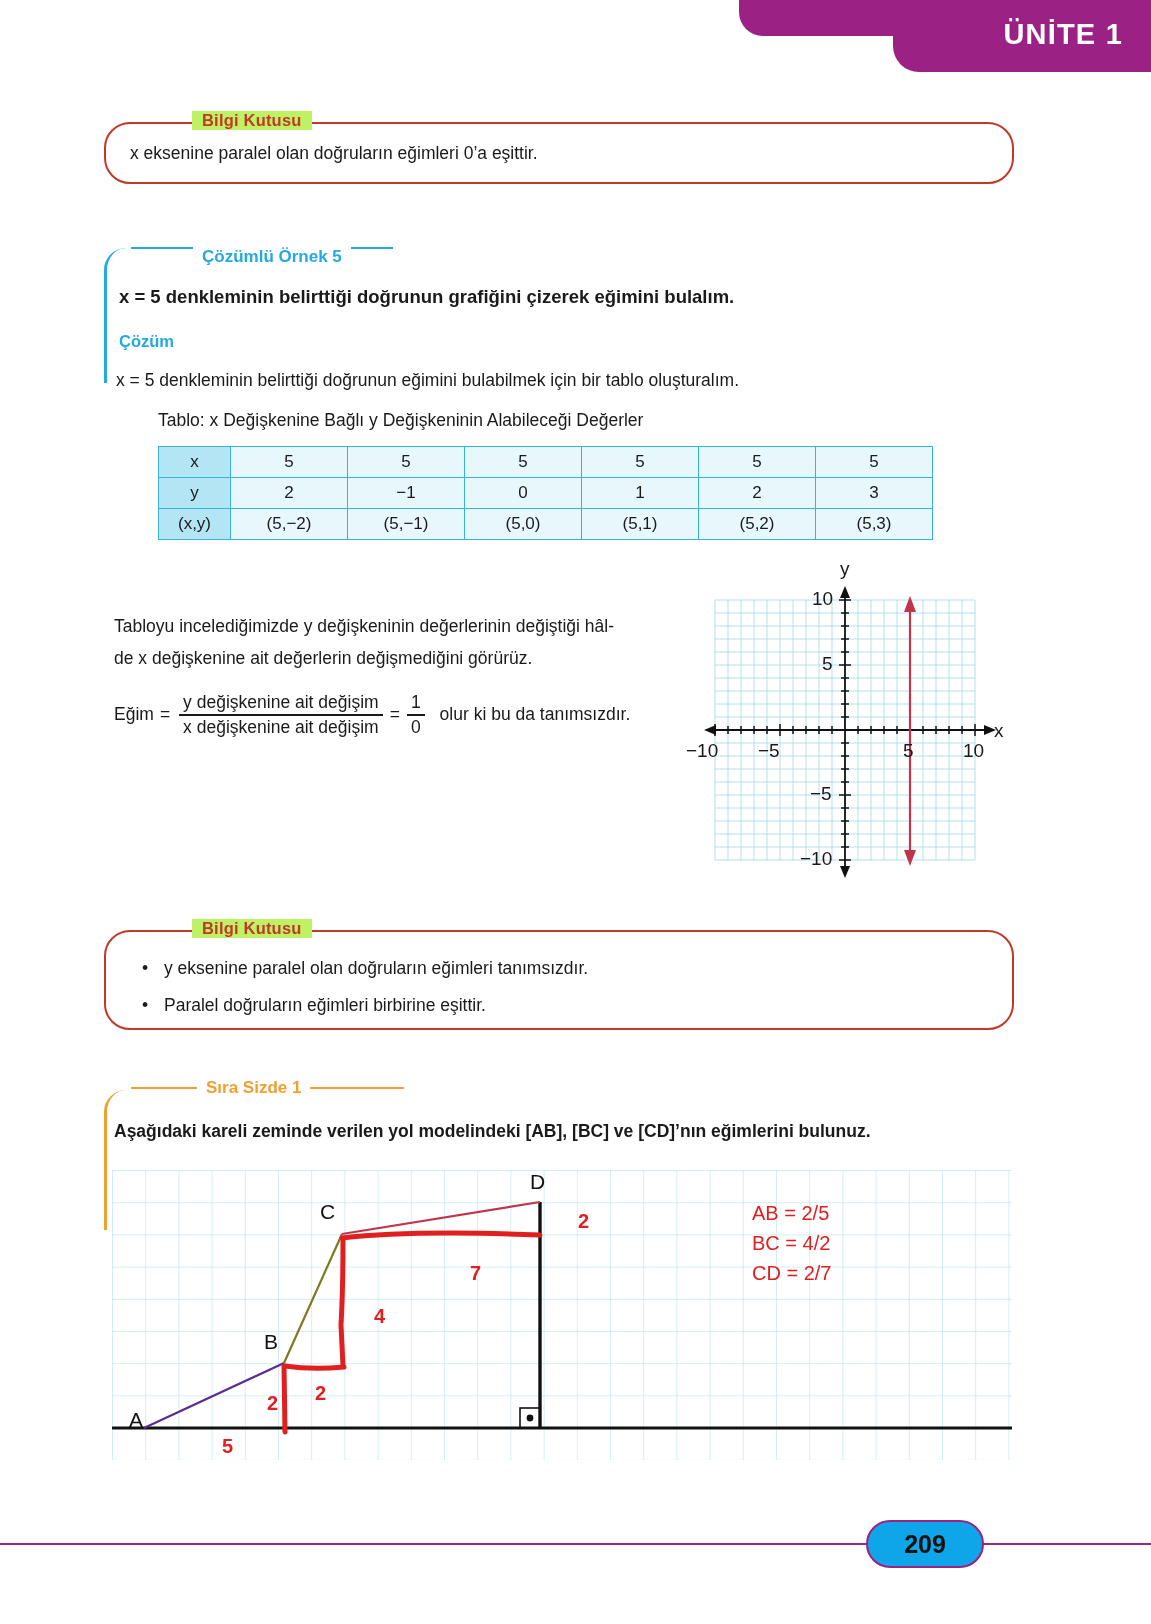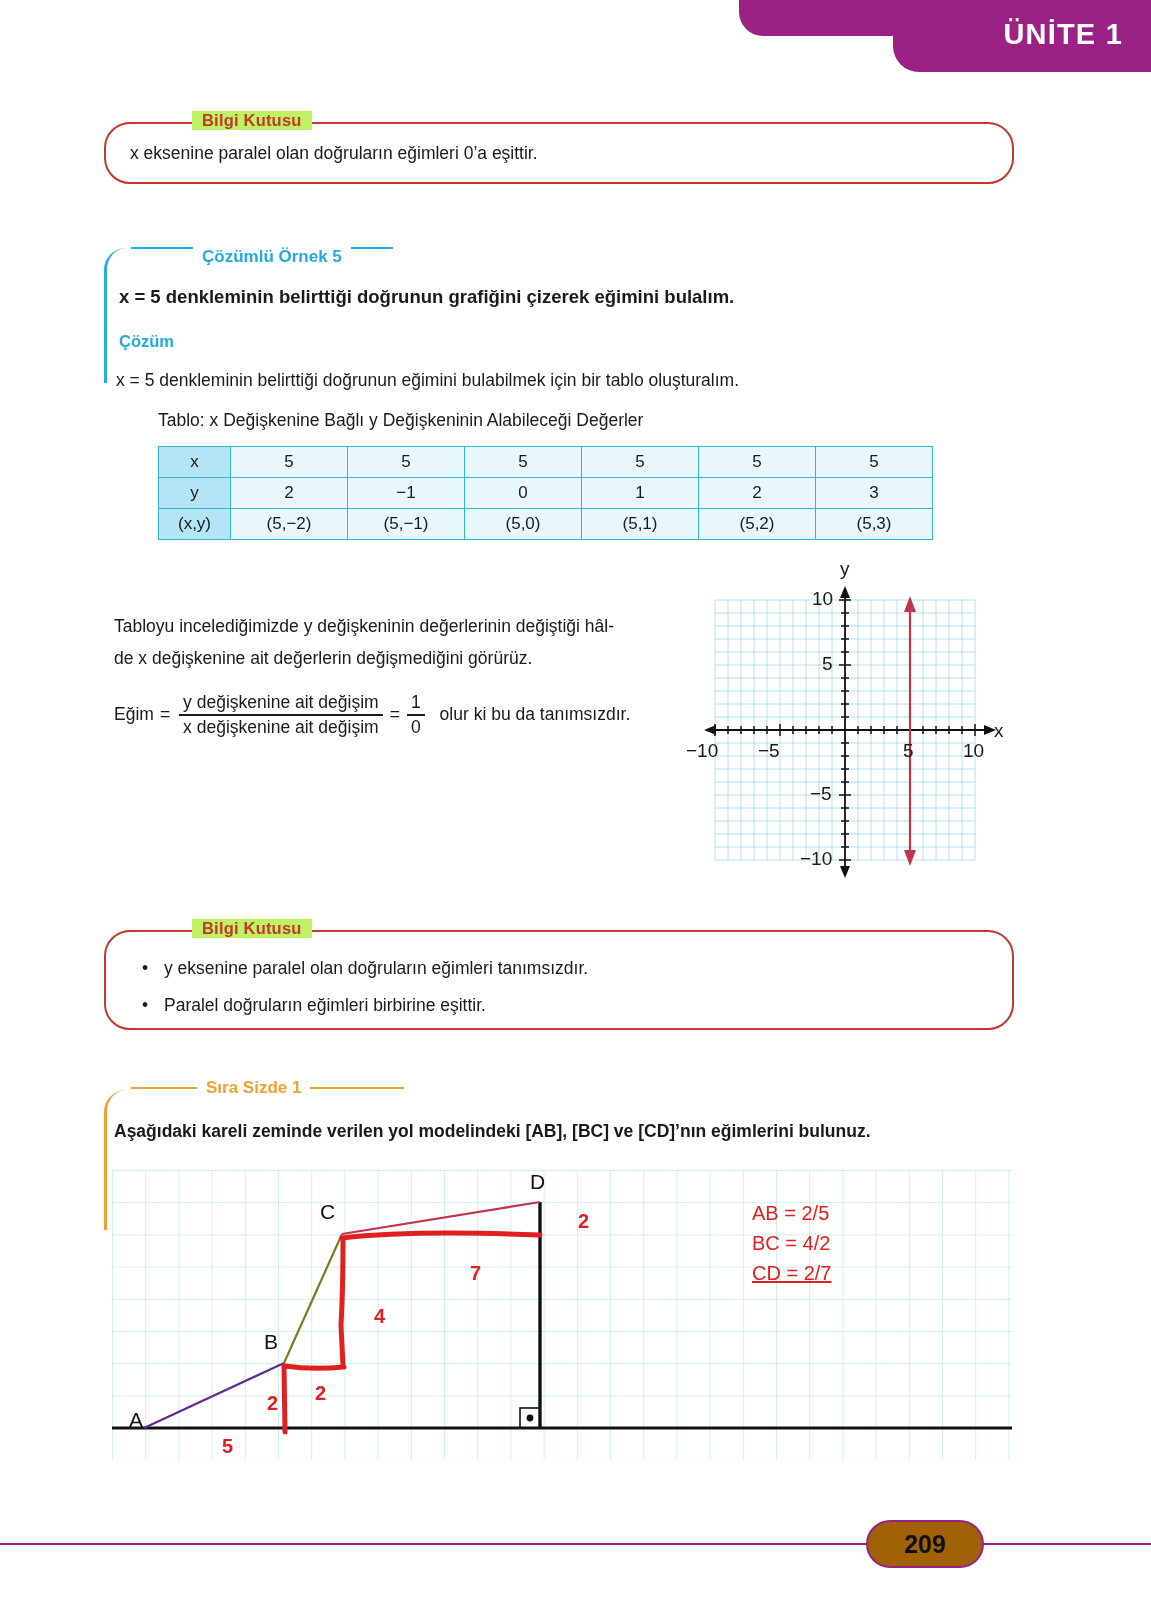--- a/index.html
+++ b/index.html
@@ -198,21 +198,21 @@
     position: absolute;
     left: 0; right: 0;
     height: 2px;
     background: #9c2184;
   }
   .page-pill {
     position: absolute;
     width: 118px; height: 48px;
     border: 2.4px solid #9c2184;
     border-radius: 26px;
-    background: #a16207;
+    background: #0ea5e9;
     display: flex;
     align-items: center;
     justify-content: center;
     font-size: 25px;
     font-weight: bold;
     color: #111;
   }
 </style>
 </head>
 <body>
@@ -478,17 +478,17 @@
 
   <div class="len-label" style="left:110px; top:265px;">5</div>
   <div class="len-label" style="left:155px; top:222px;">2</div>
   <div class="len-label" style="left:203px; top:212px;">2</div>
   <div class="len-label" style="left:262px; top:135px;">4</div>
   <div class="len-label" style="left:358px; top:92px;">7</div>
   <div class="len-label" style="left:466px; top:40px;">2</div>
 
   <div class="ans-line" style="left:640px; top:32px;">AB = 2/5</div>
   <div class="ans-line" style="left:640px; top:62px;">BC = 4/2</div>
-  <div class="ans-line" style="left:640px; top:92px;text-decoration:underline;">CD = 2/7</div>
+  <div class="ans-line" style="left:640px; top:92px;">CD = 2/7</div>
 </div>
 
 <div class="footer-rule" style="top:1543px;"></div>
 <div class="page-pill" style="left:866px; top:1520px;">209</div>
 
 </body></html>

